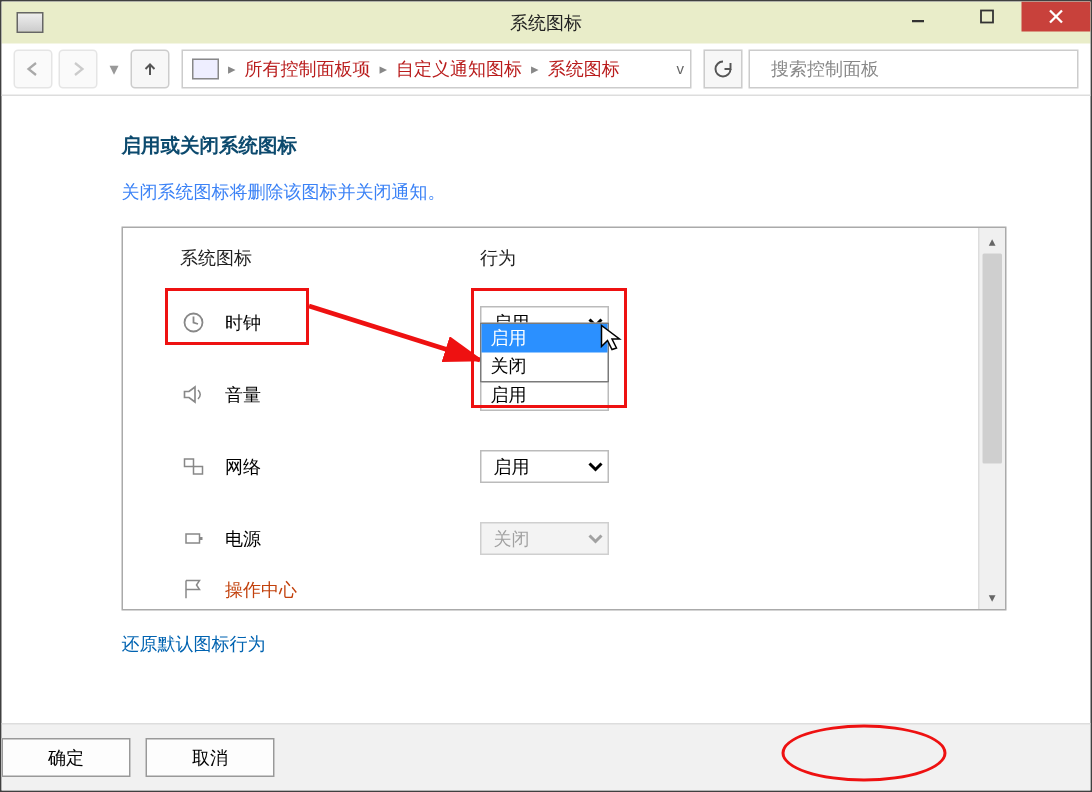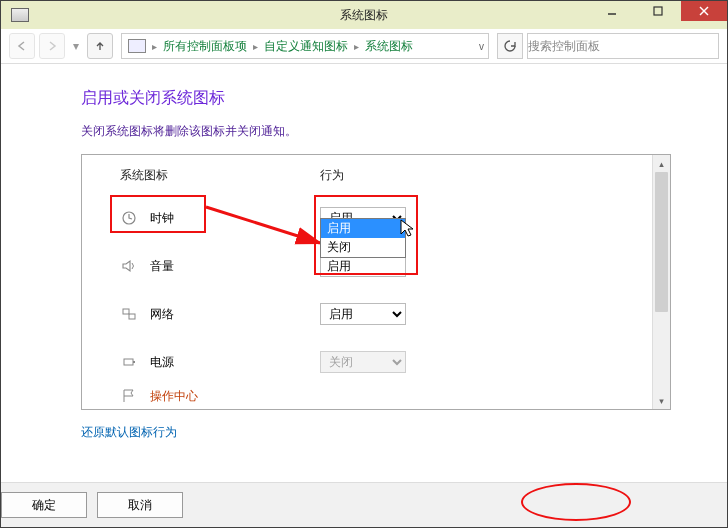--- a/index.html
+++ b/index.html
@@ -10,28 +10,28 @@
 .win-controls{position:absolute;right:0;top:0;display:flex;height:20px}
 .win-btn{width:46px;height:20px;display:flex;align-items:center;justify-content:center;font-size:11px;color:#333}
 .win-btn.close{background:#c8413b;color:#fff;width:46px}
 .win-btn.close svg{stroke:#fff}
 .navbar{height:34px;border-bottom:1px solid #ddd;display:flex;align-items:center;padding:0 8px;gap:4px;background:#fff}
 .nav-btn{width:24px;height:24px;border:1px solid #ccc;border-radius:3px;display:flex;align-items:center;justify-content:center;background:#f7f7f7}
 .nav-btn.disabled{opacity:.5}
 .nav-chev{width:14px;height:24px;display:flex;align-items:center;justify-content:center;color:#999}
 .addr{flex:1;display:flex;align-items:center;height:24px;border:1px solid #ccc;margin:0 4px;background:#fff;padding:0 6px;gap:6px;position:relative}
 .addr .mini-icon{width:16px;height:12px;border:1px solid #888;background:#eef}
-.crumb{color:#15803d}
+.crumb{color:#b91c1c}
 .crumb-sep{color:#888;font-size:10px}
 .addr-drop{position:absolute;right:4px;color:#666;font-size:10px}
 .refresh{width:24px;height:24px;border:1px solid #ccc;display:flex;align-items:center;justify-content:center;background:#f7f7f7}
-.search{width:190px;height:24px;border:1px solid #ccc;background:#fff;display:flex;align-items:center;padding:0 0;color:#888}
+.search{width:190px;height:24px;border:1px solid #ccc;background:#fff;display:flex;align-items:center;padding:0 14px;color:#888}
 .content{padding:24px 56px 0 80px}
-h1{font-size:16px;color:#6d28d9;font-weight:normal;margin:0 0 14px 0}
-.sub{font-size:12px;color:#4c1d95;margin-bottom:14px}
+h1{font-size:13px;color:#0c4a6e;font-weight:bold;margin:0 0 14px 0}
+.sub{font-size:12px;color:#3b82f6;margin-bottom:14px}
 .listbox{border:1px solid #aaa;height:254px;position:relative;background:#fff}
 .list-head{display:flex;padding:12px 0 10px 38px;font-size:12px;color:#222}
 .col1{width:200px}
 .col2{width:200px}
 .row{display:flex;align-items:center;padding:8px 0 8px 38px;height:32px;box-sizing:content-box}
 .row .icon{width:18px;height:18px;margin-right:12px;display:flex;align-items:center;justify-content:center;color:#888}
 .row .label{width:170px;font-size:12px}
 .row .sel-wrap{width:86px;position:relative}
 select.combo{width:86px;height:22px;border:1px solid #bbb;background:#fff;font-size:12px;padding-left:4px}
 select.combo[disabled]{background:#efefef;color:#7a7a7a}

